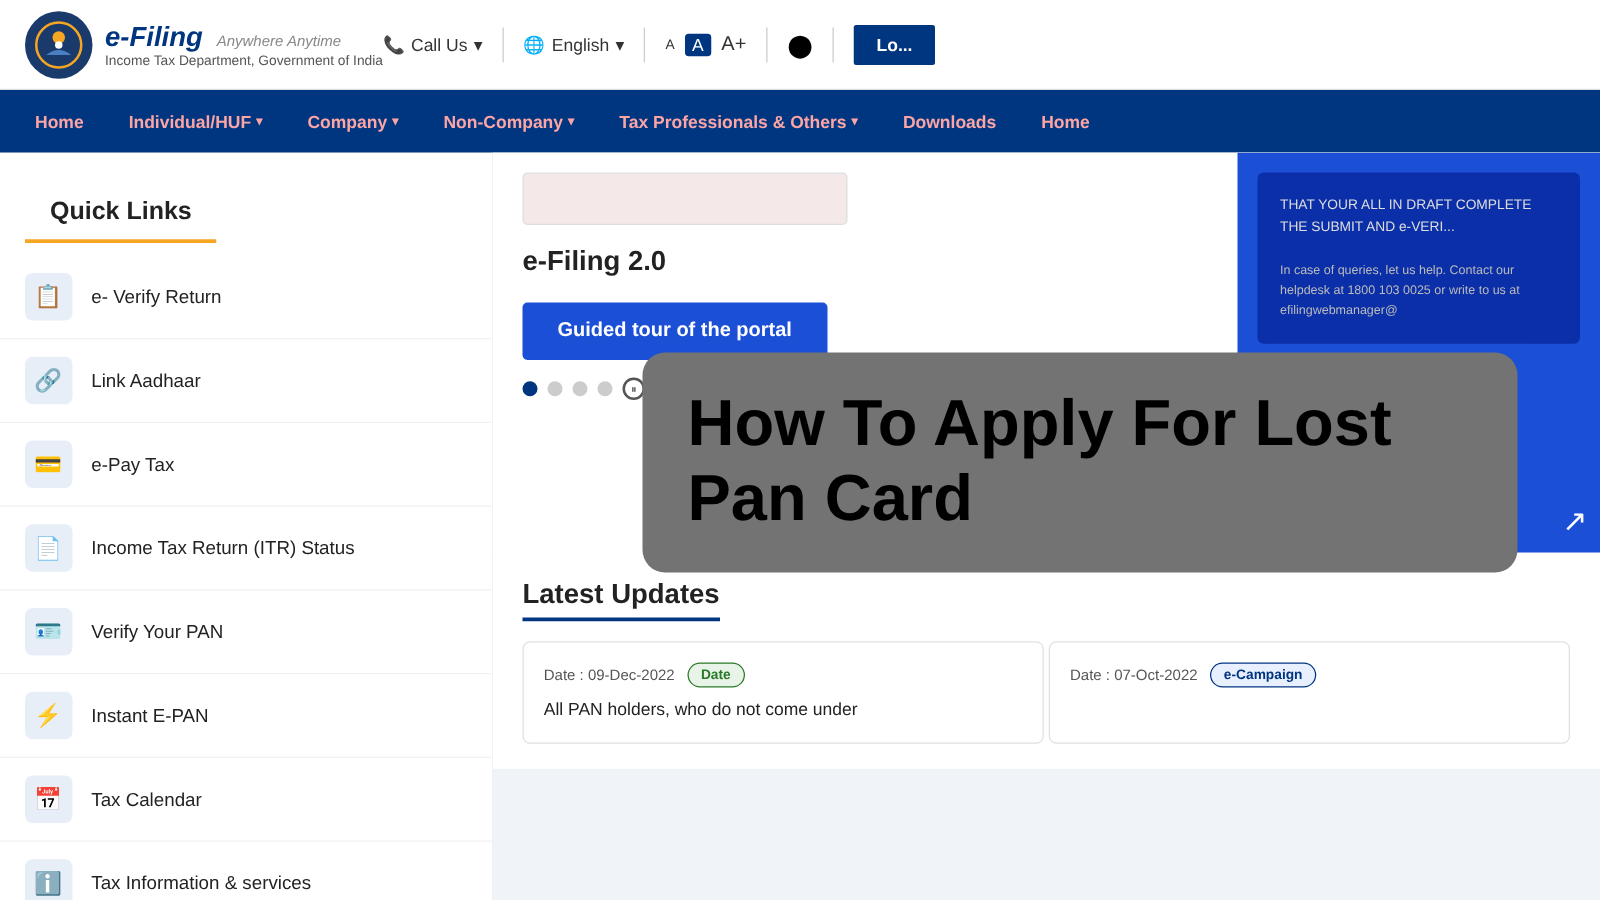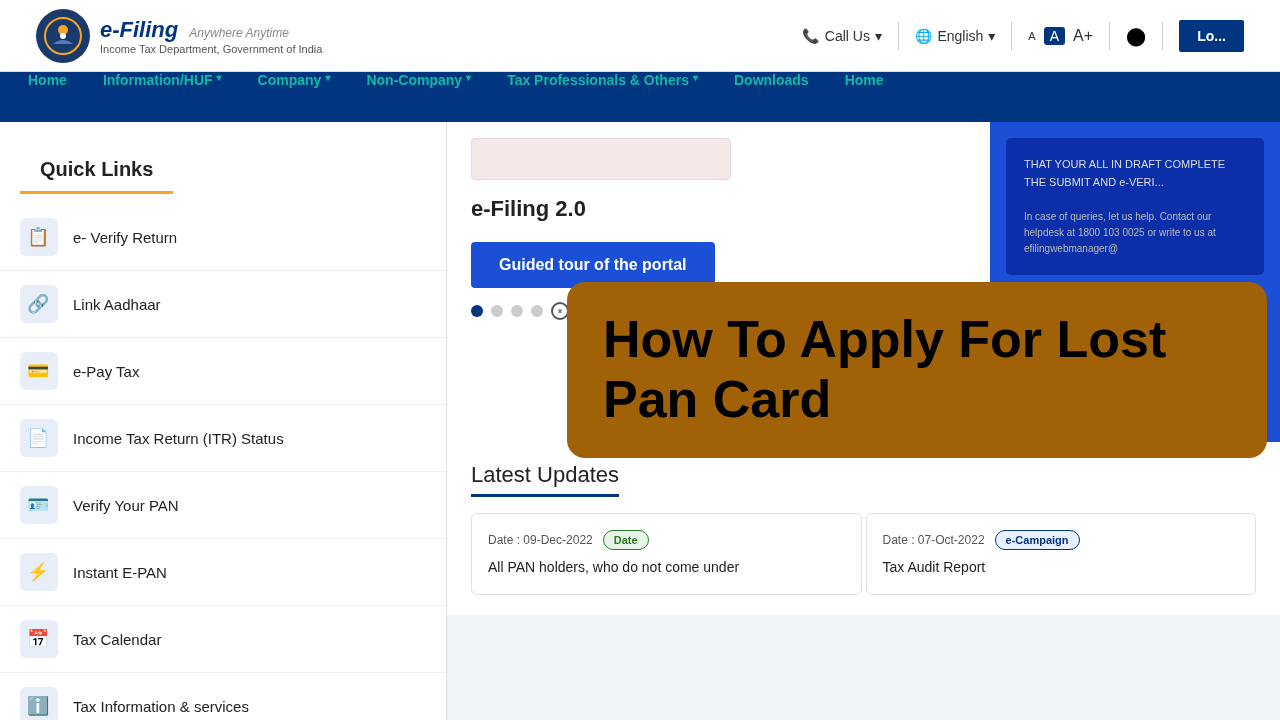--- a/index.html
+++ b/index.html
@@ -3,22 +3,22 @@
   <meta charset="utf-8">
   <style>
     * { margin: 0; padding: 0; box-sizing: border-box; }
     body { font-family: Arial, sans-serif; width: 1280px; height: 720px; overflow: hidden; background: #f5f5f5; }
 
     
     .header {
       background: white;
       display: flex;
       align-items: center;
-      justify-content: space-between;
-      padding: 8px 36px;
+      justify-content: flex-start;
+      padding: 8px 20px;
       border-bottom: 1px solid #ddd;
       height: 72px;
     }
     .logo-area {
       display: flex;
       align-items: center;
       gap: 10px;
     }
     .logo-circle {
       width: 54px;
@@ -109,44 +109,45 @@
 
     
     .nav {
       background: #003580;
       display: flex;
       align-items: center;
       height: 50px;
       padding: 0 10px;
     }
     .nav-item {
-      color: #14b8a6;
+      color: #fca5a5;
       font-size: 14px;
       font-weight: 600;
       padding: 0 18px;
       height: 50px;
       display: flex;
+      align-items: center;
       gap: 4px;
       cursor: pointer;
       white-space: nowrap;
     }
     .nav-chevron {
       font-size: 10px;
     }
 
     
     .main-container {
       display: flex;
       height: calc(720px - 72px - 50px);
       overflow: hidden;
     }
 
     
     .sidebar {
-      width: 447px;
+      width: 394px;
       background: white;
       border-right: 1px solid #e0e0e0;
       overflow-y: auto;
       flex-shrink: 0;
     }
     .quick-links-title {
       padding: 18px 20px 10px;
       font-size: 20px;
       font-weight: bold;
       color: #222;
@@ -226,21 +227,21 @@
       font-size: 9px;
       color: #555;
     }
 
     
     .yellow-overlay {
       position: absolute;
       top: 160px;
       left: 120px;
       width: 700px;
-      background: #a16207;
+      background: #737373;
       border-radius: 18px;
       padding: 28px 36px;
       z-index: 10;
     }
     .yellow-overlay h1 {
       font-size: 52px;
       font-weight: 900;
       color: #000;
       line-height: 1.15;
     }
@@ -258,21 +259,21 @@
       text-align: center;
     }
 
     
     .latest-updates {
       padding: 20px 24px;
       background: white;
     }
     .latest-updates-title {
       font-size: 22px;
-      font-weight: normal;
+      font-weight: bold;
       color: #222;
       border-bottom: 3px solid #003580;
       padding-bottom: 6px;
       display: inline-block;
       margin-bottom: 16px;
     }
     .updates-grid {
       display: grid;
       grid-template-columns: 1fr 1fr;
       gap: 4px;
@@ -366,21 +367,21 @@
     <div class="header-divider"></div>
     <button class="login-btn">Lo...</button>
   </div>
 </header>
 
 <nav class="nav">
   <div class="nav-item">
     <span>Home</span>
   </div>
   <div class="nav-item">
-    <span>Information/HUF</span>
+    <span>Individual/HUF</span>
     <span class="nav-chevron">▾</span>
   </div>
   <div class="nav-item">
     <span>Company</span>
     <span class="nav-chevron">▾</span>
   </div>
   <div class="nav-item">
     <span>Non-Company</span>
     <span class="nav-chevron">▾</span>
   </div>
@@ -482,19 +483,18 @@
             <span class="update-date">Date : 09-Dec-2022</span>
             <span class="badge badge-news">Date</span>
           </div>
           <div class="update-text">All PAN holders, who do not come under</div>
         </div>
         <div class="update-card">
           <div class="update-card-header">
             <span class="update-date">Date : 07-Oct-2022</span>
             <span class="badge badge-ecampaign">e-Campaign</span>
           </div>
-          <div class="update-text">Tax Audit Report</div>
         </div>
       </div>
     </div>
 
   </div>
 </div>
 
 </body></html>

